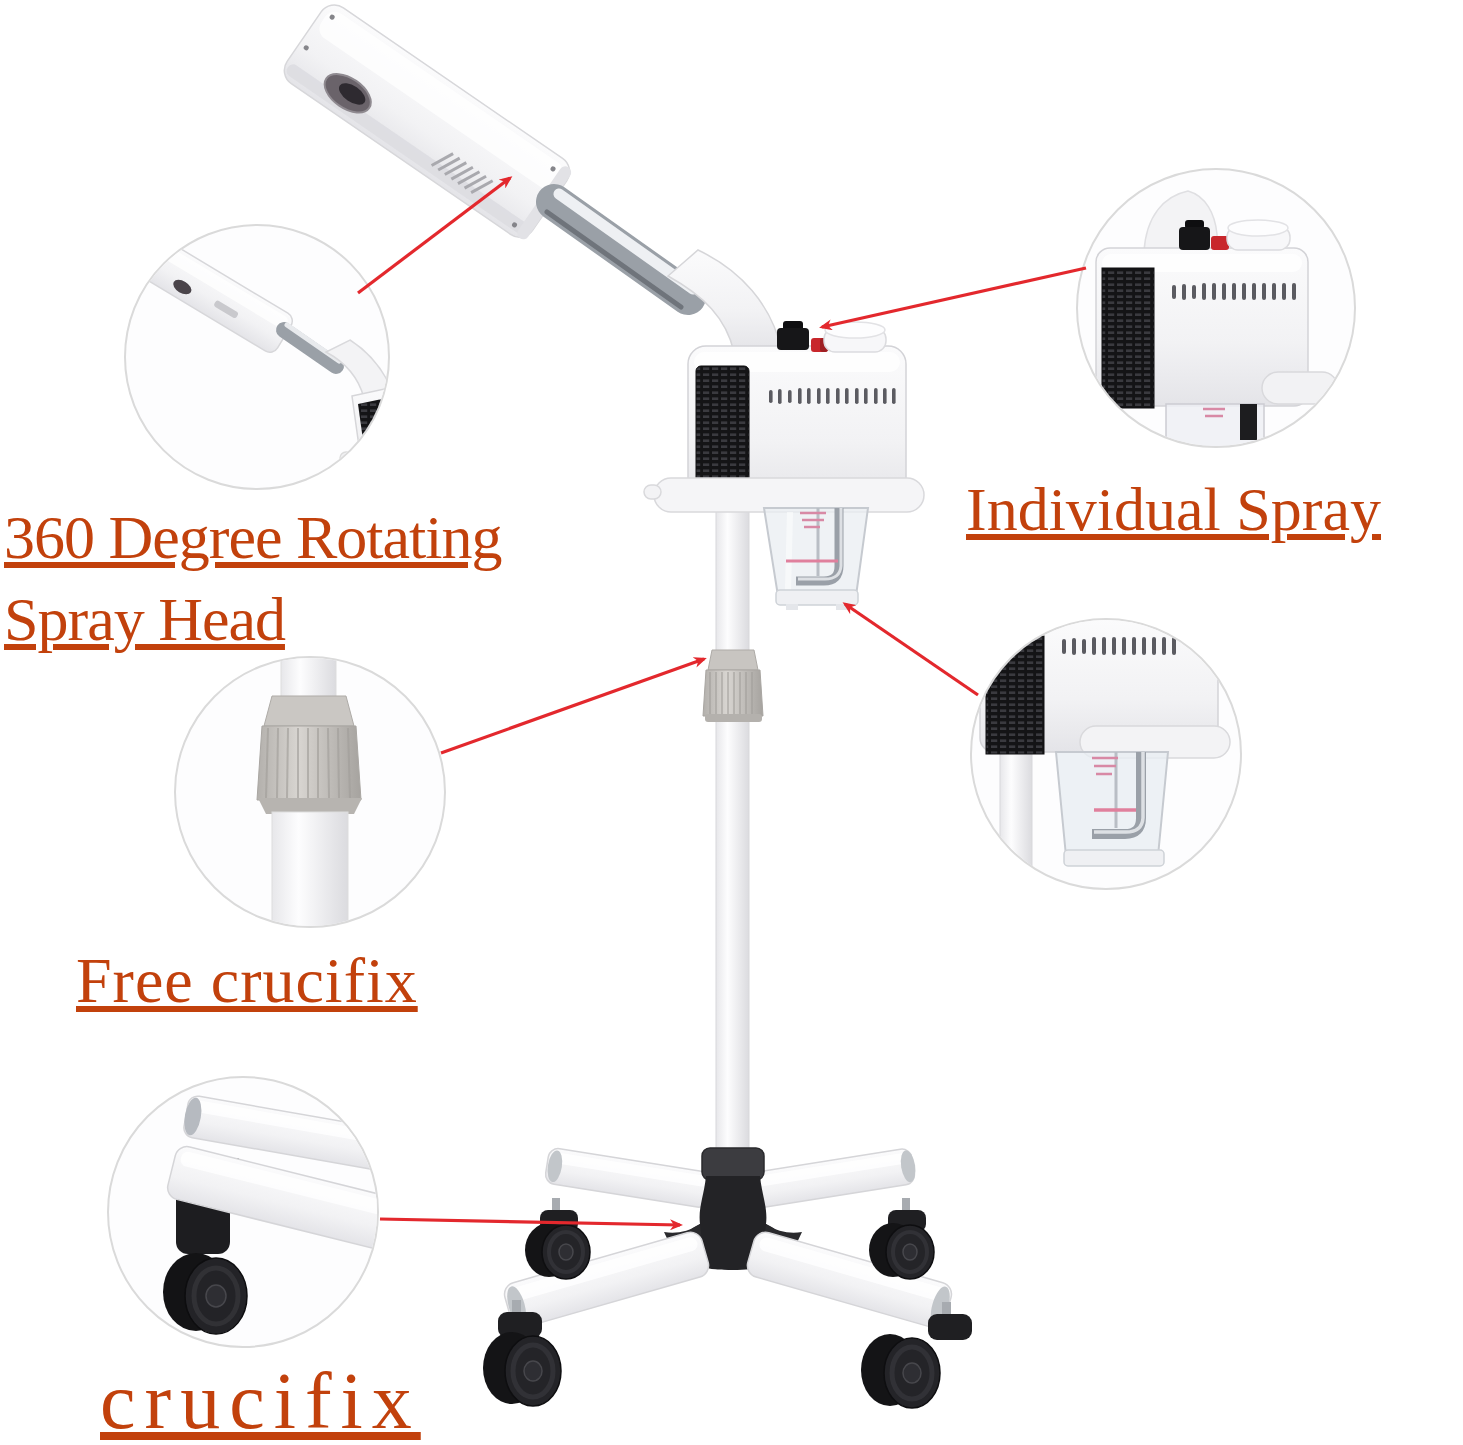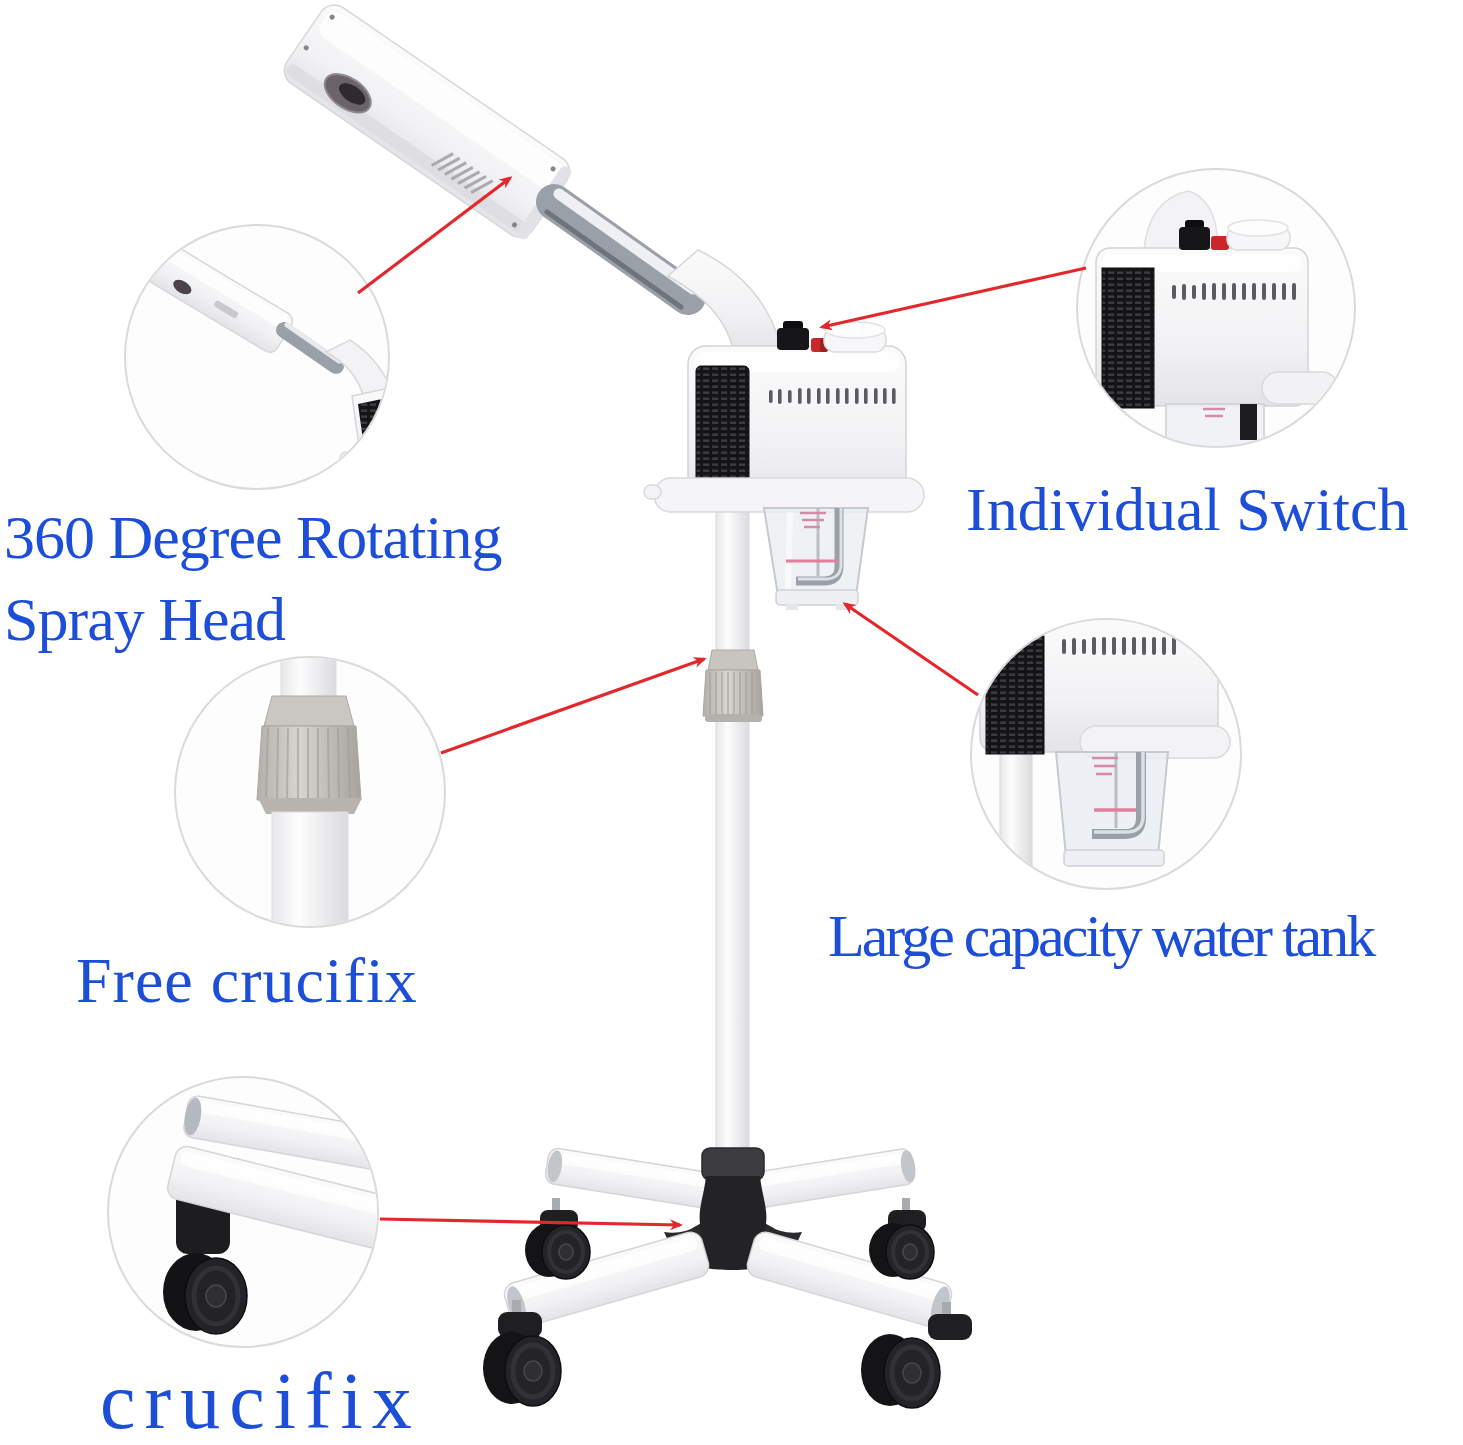--- a/index.html
+++ b/index.html
@@ -6,23 +6,24 @@
   #canvas{
     position:relative;
     width:1463px;height:1445px;
     background:#ffffff;
     overflow:hidden;
     font-family:"Liberation Serif","DejaVu Serif",serif;
   }
   #scene{position:absolute;left:0;top:0;}
   .callout{
     position:absolute;
-    color:#1d4ed8;
+    color:#c2410c;
     white-space:nowrap;
     pointer-events:none;
+    text-decoration:underline;
   }
   #lbl-spray{left:4px;top:496px;width:556px;white-space:normal;font-size:62px;line-height:82px;letter-spacing:-1px;}
   #lbl-switch{left:966px;top:474px;font-size:62px;}
   #lbl-free{left:76px;top:944px;font-size:64px;letter-spacing:1px;}
   #lbl-tank{left:828px;top:902px;font-size:60px;letter-spacing:-3px;}
   #lbl-crucifix{left:100px;top:1356px;font-size:80px;letter-spacing:9px;}
 </style>
 </head>
 <body>
 
@@ -372,18 +373,17 @@
 <g stroke="#e3282d" stroke-width="3.2" fill="none">
   <line x1="358" y1="293" x2="510" y2="178" marker-end="url(#arrHead)"></line>
   <line x1="1086" y1="268" x2="822" y2="327" marker-end="url(#arrHead)"></line>
   <line x1="441" y1="753" x2="704" y2="659" marker-end="url(#arrHead)"></line>
   <line x1="978" y1="695" x2="845" y2="604" marker-end="url(#arrHead)"></line>
   <line x1="380" y1="1219" x2="680" y2="1225" marker-end="url(#arrHead)"></line>
 </g>
 </svg>
 
 <div id="lbl-spray" class="callout">360 Degree Rotating Spray Head</div>
-<div id="lbl-switch" class="callout">Individual Switch</div>
+<div id="lbl-switch" class="callout">Individual Spray</div>
 <div id="lbl-free" class="callout">Free crucifix</div>
-<div id="lbl-tank" class="callout">Large capacity water tank</div>
 <div id="lbl-crucifix" class="callout">crucifix</div>
 
 </div>
 
 </body></html>

